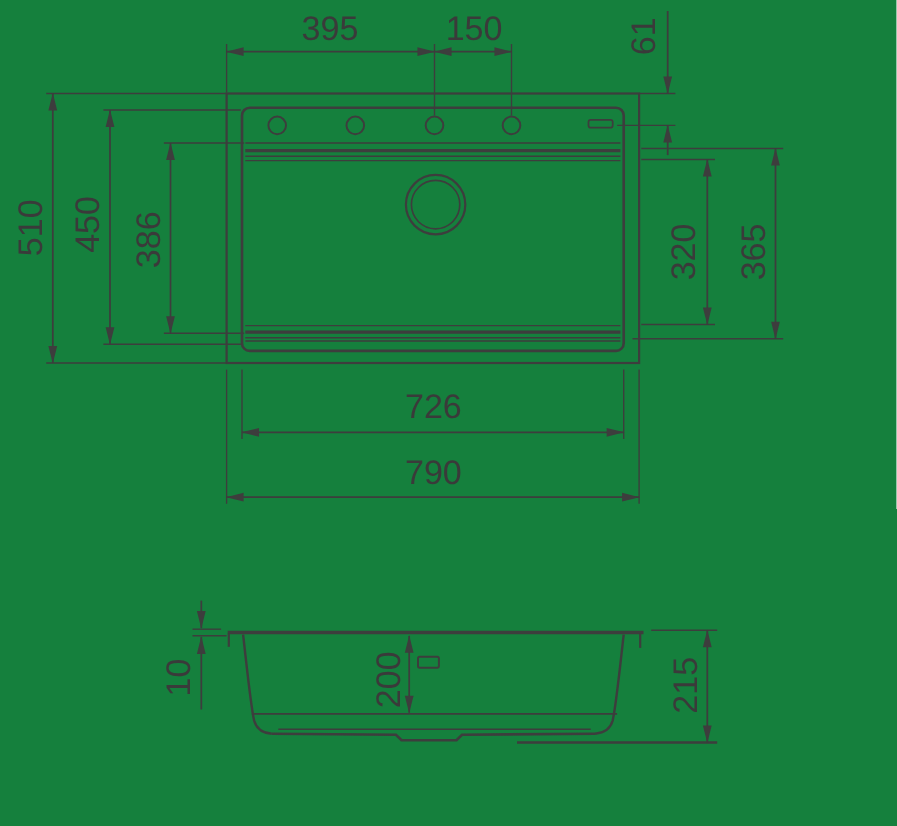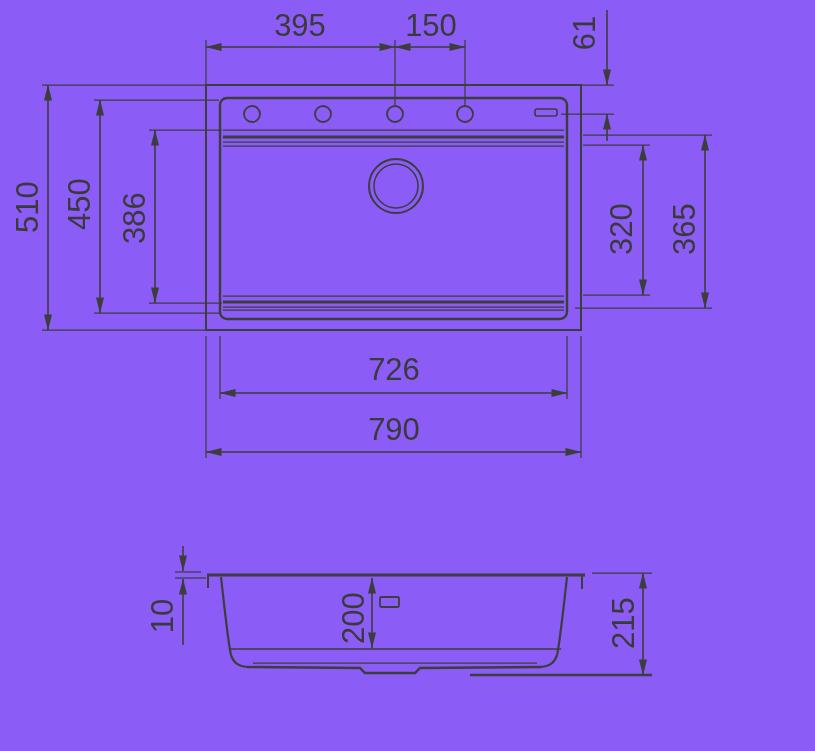--- a/index.html
+++ b/index.html
@@ -1,16 +1,16 @@
 <!DOCTYPE html>
 <html><head>
 <meta charset="utf-8">
 <style>
   html,body{margin:0;padding:0;background:#ffffff;}
-  .stage{position:relative;width:815px;height:751px;background:#8b5cf6;overflow:hidden;}
+  .stage{position:relative;width:815px;height:751px;background:#15803d;overflow:hidden;}
   svg{display:block;}
   .ln{stroke:#3d3d3d;fill:none;}
   .thin{stroke-width:1.25;}
   .med{stroke-width:2;}
   .med2{stroke-width:2.4;}
   .thick{stroke-width:3;}
   .dimline{stroke-width:1.6;}
   .dt{font-family:"Liberation Sans","DejaVu Sans",sans-serif;font-size:31px;fill:#3a3a3a;}
   .small-mark{font-family:"Liberation Sans","DejaVu Sans",sans-serif;font-size:20px;fill:#3a3a3a;}
   #arr path{fill:#3d3d3d;stroke:none;}

